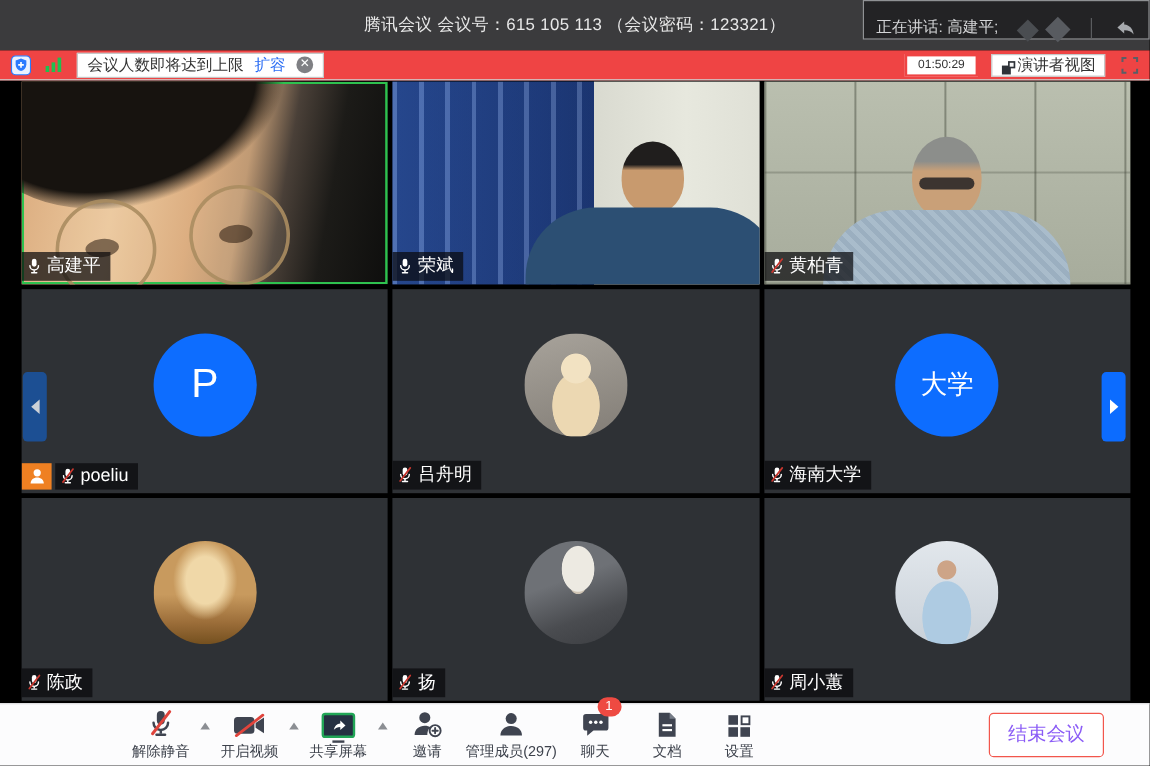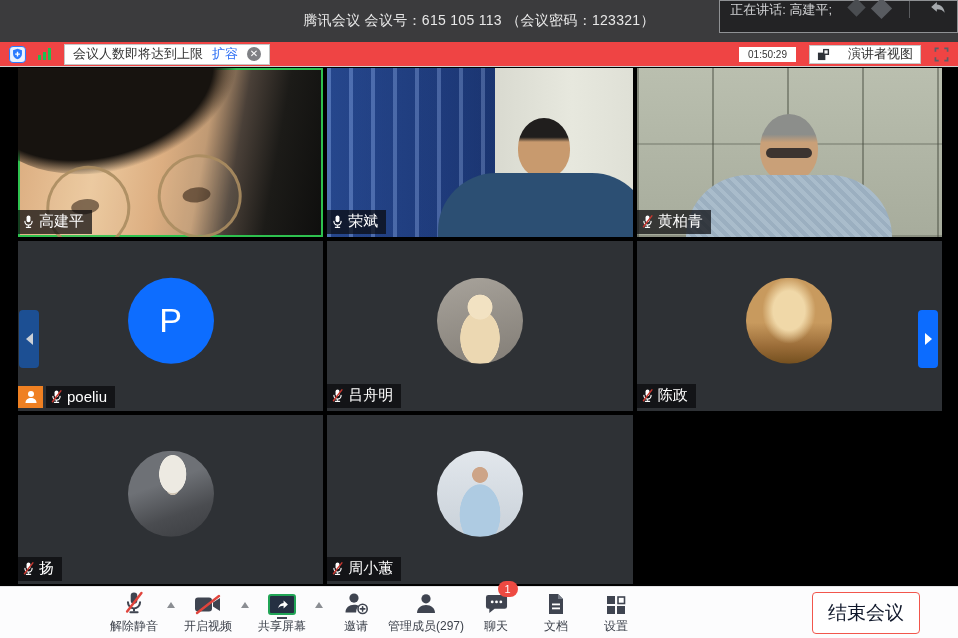--- a/index.html
+++ b/index.html
@@ -4,41 +4,41 @@
 <style>
   html,body{margin:0;padding:0}
   body{width:958px;height:638px;position:relative;overflow:hidden;background:#000;
        font-family:"Liberation Sans","DejaVu Sans",sans-serif;-webkit-font-smoothing:antialiased}
 
   
   .titlebar{position:absolute;top:0;left:0;right:0;height:42px;background:#3b3b3d;
             display:flex;align-items:center;justify-content:center;z-index:5}
   .titlebar .title{color:#e8e8e8;font-size:14px;letter-spacing:.3px}
   .speaking{position:absolute;top:0;right:0;height:33px;background:#232325;border:1px solid #8f9194;
-            box-sizing:border-box;display:flex;align-items:flex-start;gap:18px;padding:0 10px;z-index:6}
+            box-sizing:border-box;display:flex;align-items:flex-end;gap:18px;padding:0 10px;z-index:6}
   .speaking .sp-text{color:#d3d4d6;font-size:13px;white-space:nowrap}
   .diam{width:13px;height:13px;background:#4a4d51;transform:rotate(45deg)}
   .diam.d2{margin-left:-7px;background:#585b60;width:15px;height:15px}
   .sp-div{width:1px;height:17px;background:#5a5c5f;margin:0 2px}
 
   
   .statusbar{position:absolute;top:42px;left:0;right:0;height:25px;background:#ef4444;
              border-bottom:1px solid #cfcfcf;box-sizing:border-box;display:flex;align-items:center;
              padding:0 9px;gap:11px;z-index:5}
   .banner{display:flex;align-items:center;gap:9px;border:1px solid #c6c6c6;background:#fff;
           height:21px;padding:0 8px;box-sizing:border-box}
   .banner .b-text{font-size:13px;color:#333}
   .banner .b-link{font-size:13px;color:#2a6df4;cursor:pointer}
   .b-close{width:14px;height:14px;border-radius:50%;background:#7f8084;color:#fff;font-size:10px;
            line-height:14px;text-align:center;cursor:pointer;font-weight:bold}
   .sb-spacer{flex:1}
   .timerbox{border:2px solid #ef4444;background:#fff;height:19px;display:flex;align-items:center;
             padding:0 9px;font-size:10px;color:#333;box-sizing:border-box}
-  .viewbox{border:1px solid #c6c6c6;background:#fff;height:19px;display:flex;align-items:center;
-           gap:18px;padding:0 7px;font-size:13px;color:#333;box-sizing:border-box;cursor:pointer}
+  .viewbox{border:1px solid #c6c6c6;background:#fff;height:19px;display:flex;align-items:flex-end;
+           gap:1px;padding:0 7px;font-size:13px;color:#333;box-sizing:border-box;cursor:pointer}
   .fsbtn{display:flex;align-items:center;margin-left:2px;cursor:pointer}
 
   
   .videoarea{position:absolute;top:67px;left:0;width:958px;height:519px;background:#000}
   .vgrid{position:absolute;left:18px;right:16px;top:1px;bottom:2px;display:grid;
          grid-template-columns:repeat(3,1fr);grid-template-rows:repeat(3,1fr);gap:4px 4px}
   .tile{position:relative;background:#2e3135;overflow:hidden}
   .tile.active{box-shadow:inset 0 0 0 2px #2ec14f}
 
   .badge-name{display:flex;align-items:center;gap:4px;background:rgba(10,10,12,.72);color:#fff;
@@ -123,22 +123,22 @@
   .tool .icon-wrap{height:25px;display:flex;align-items:flex-end;justify-content:center;position:relative}
   .tool .lbl{font-size:12px;color:#3d424c;white-space:nowrap}
   .caret{width:0;height:0;border-left:4px solid transparent;border-right:4px solid transparent;
          border-bottom:6px solid #8b8e93;margin:0 3px 16px 3px;cursor:pointer}
   .sharebox{width:24px;height:17px;border:2px solid #21a556;border-radius:3px;background:#253042;
             display:flex;align-items:center;justify-content:center}
   .sharestand{position:absolute;bottom:-4px;left:50%;transform:translateX(-50%);width:10px;height:2px;
             background:#3f4450}
   .chat-badge{position:absolute;top:-9px;right:-10px;min-width:16px;height:16px;border-radius:8px;
             background:#ee4a42;color:#fff;font-size:11px;line-height:16px;text-align:center;padding:0 2px}
-  .endbtn{margin-left:auto;border:1px solid #f2564c;color:#0f172a;background:#fff;border-radius:4px;
-            font-size:19px;padding:7px 15px;cursor:pointer}
+  .endbtn{margin-left:auto;border:1px solid #f2564c;color:#8b5cf6;background:#fff;border-radius:4px;
+            font-size:16px;padding:7px 15px;cursor:pointer}
 </style>
 </head>
 <body>
 
 <div class="titlebar">
   <div class="title">腾讯会议 会议号：615 105 113 （会议密码：123321）</div>
 </div>
 <div class="speaking">
   <span class="sp-text">正在讲话: 高建平;</span>
   <span class="diam"></span>
@@ -284,20 +284,37 @@
               <path d="M3.6 8.4a4.4 4.4 0 0 0 8.8 0" fill="none" stroke="#fff" stroke-width="1.5" stroke-linecap="round"></path>
               <line x1="8" y1="13" x2="8" y2="15" stroke="#fff" stroke-width="1.5"></line>
               <line x1="5.4" y1="15.6" x2="10.6" y2="15.6" stroke="#fff" stroke-width="1.5" stroke-linecap="round"></line>
               <line x1="3" y1="15" x2="13.4" y2="1.6" stroke="#c8372f" stroke-width="1.8" stroke-linecap="round"></line>
             </svg>
         </span>
         <span>吕舟明</span>
       </div>
     </div>
 
+    <div class="tile">
+      <div class="avatar blue">
+        <span class="av-univ">大学</span>
+      </div>
+      <div class="badge-name">
+        <span style="display:flex">
+          <svg width="13" height="15" viewBox="0 0 16 17">
+              <rect x="5.6" y="1.2" width="4.8" height="8.2" rx="2.4" fill="#fff"></rect>
+              <path d="M3.6 8.4a4.4 4.4 0 0 0 8.8 0" fill="none" stroke="#fff" stroke-width="1.5" stroke-linecap="round"></path>
+              <line x1="8" y1="13" x2="8" y2="15" stroke="#fff" stroke-width="1.5"></line>
+              <line x1="5.4" y1="15.6" x2="10.6" y2="15.6" stroke="#fff" stroke-width="1.5" stroke-linecap="round"></line>
+              <line x1="3" y1="15" x2="13.4" y2="1.6" stroke="#c8372f" stroke-width="1.8" stroke-linecap="round"></line>
+            </svg>
+        </span>
+        <span>海南大学</span>
+      </div>
+    </div>
 
     <div class="tile">
       <div class="avatar paint"></div>
       <div class="badge-name">
         <span style="display:flex">
           <svg width="13" height="15" viewBox="0 0 16 17">
               <rect x="5.6" y="1.2" width="4.8" height="8.2" rx="2.4" fill="#fff"></rect>
               <path d="M3.6 8.4a4.4 4.4 0 0 0 8.8 0" fill="none" stroke="#fff" stroke-width="1.5" stroke-linecap="round"></path>
               <line x1="8" y1="13" x2="8" y2="15" stroke="#fff" stroke-width="1.5"></line>
               <line x1="5.4" y1="15.6" x2="10.6" y2="15.6" stroke="#fff" stroke-width="1.5" stroke-linecap="round"></line>

